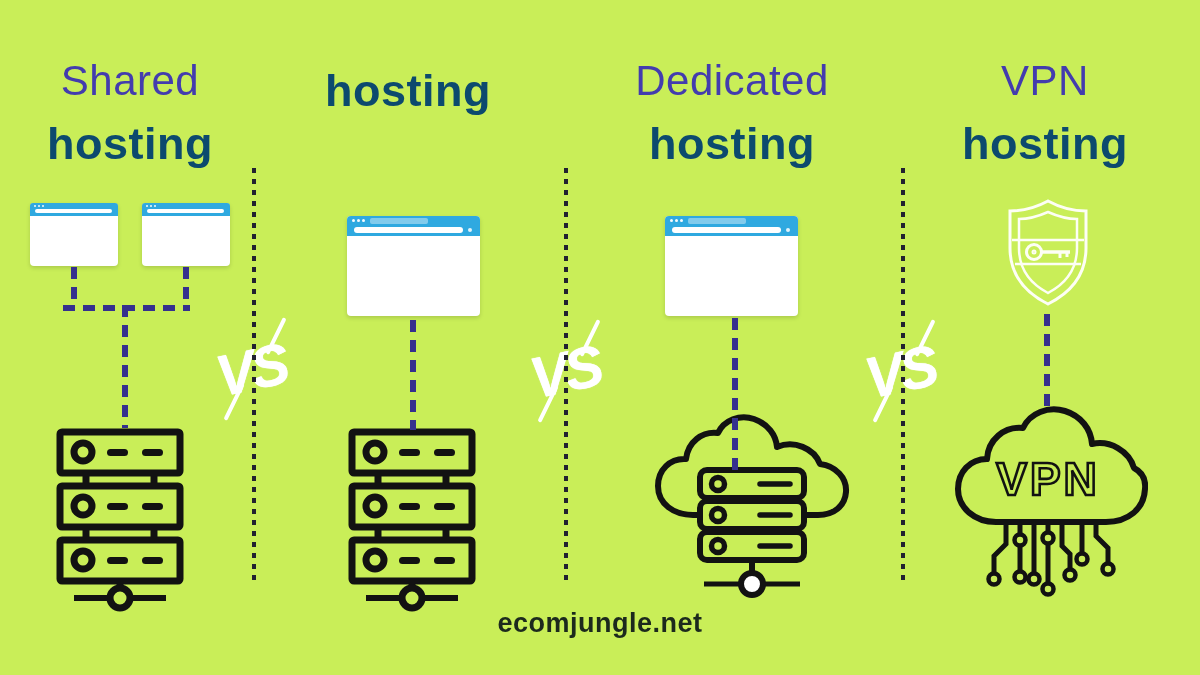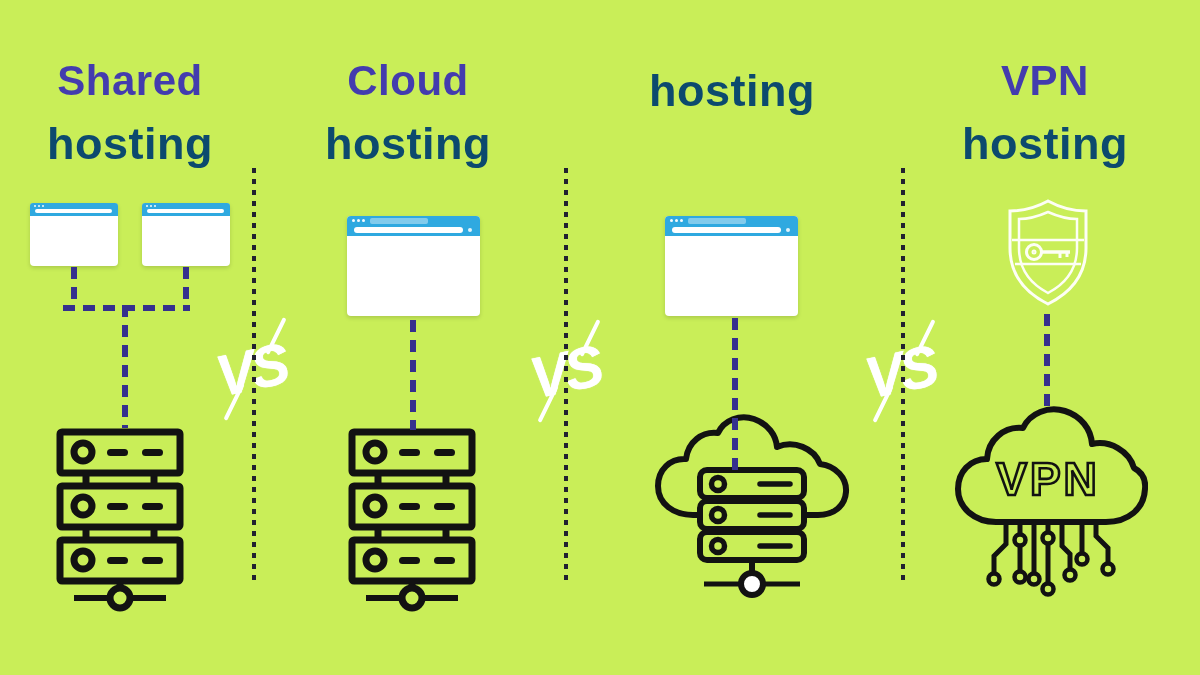--- a/index.html
+++ b/index.html
@@ -3,21 +3,21 @@
 <meta charset="utf-8">
 <style>
   html,body{margin:0;padding:0;}
   .canvas{
     position:relative; width:1200px; height:675px; overflow:hidden;
     background:#c9ee58;
     font-family:"Liberation Sans", sans-serif;
   }
   
   .col-title{position:absolute; top:55px; width:240px; text-align:center; line-height:1.25;}
-  .col-title .t1{font-size:42px; font-weight:700; color:#433cae; letter-spacing:.5px;}
+  .col-title .t1{font-size:42px; font-weight:400; color:#433cae; letter-spacing:.5px;}
   .col-title .t2{font-size:45px; font-weight:700; color:#0c4a6e; margin-top:8px; letter-spacing:.5px;}
   
   .sep{position:absolute; top:168px; height:412px; width:4px; z-index:6;
        background:repeating-linear-gradient(to bottom,#212130 0 5px, transparent 5px 11px);}
   
   .vs{position:absolute; width:96px; height:84px; z-index:5; color:#fff;}
   .vs .vs-label{position:absolute; left:8px; top:8px; font-size:58px; font-weight:900;
        font-style:italic; letter-spacing:-4px; transform:rotate(-12deg); display:block;
        text-shadow:0 0 1px #fff;}
   .vs .sl{position:absolute; background:#fff; width:4px; border-radius:2px;}
@@ -57,24 +57,24 @@
 </head>
 <body>
 
 <div class="canvas">
 
   <div class="col-title" style="left:10px">
     <div class="t1">Shared</div>
     <div class="t2">hosting</div>
   </div>
   <div class="col-title" style="left:288px">
-    <div class="t1">Cloud</div>
     <div class="t2">hosting</div>
   </div>
   <div class="col-title" style="left:612px">
+    <div class="t1">Dedicated</div>
     <div class="t2">hosting</div>
   </div>
   <div class="col-title" style="left:925px">
     <div class="t1">VPN</div>
     <div class="t2">hosting</div>
   </div>
 
   <div class="sep" style="left:252px"></div>
   <div class="sep" style="left:564px"></div>
   <div class="sep" style="left:901px"></div>
@@ -252,14 +252,15 @@
       <circle cx="72" cy="173" r="5.5"></circle>
       <circle cx="86" cy="175" r="5.5"></circle>
       <circle cx="100" cy="134" r="5.5"></circle>
       <circle cx="100" cy="185" r="5.5"></circle>
       <circle cx="122" cy="171" r="5.5"></circle>
       <circle cx="134" cy="155" r="5.5"></circle>
       <circle cx="160" cy="165" r="5.5"></circle>
     </g>
   </svg>
 
+  <div class="footer">ecomjungle.net</div>
 
 </div>
 
 </body></html>

